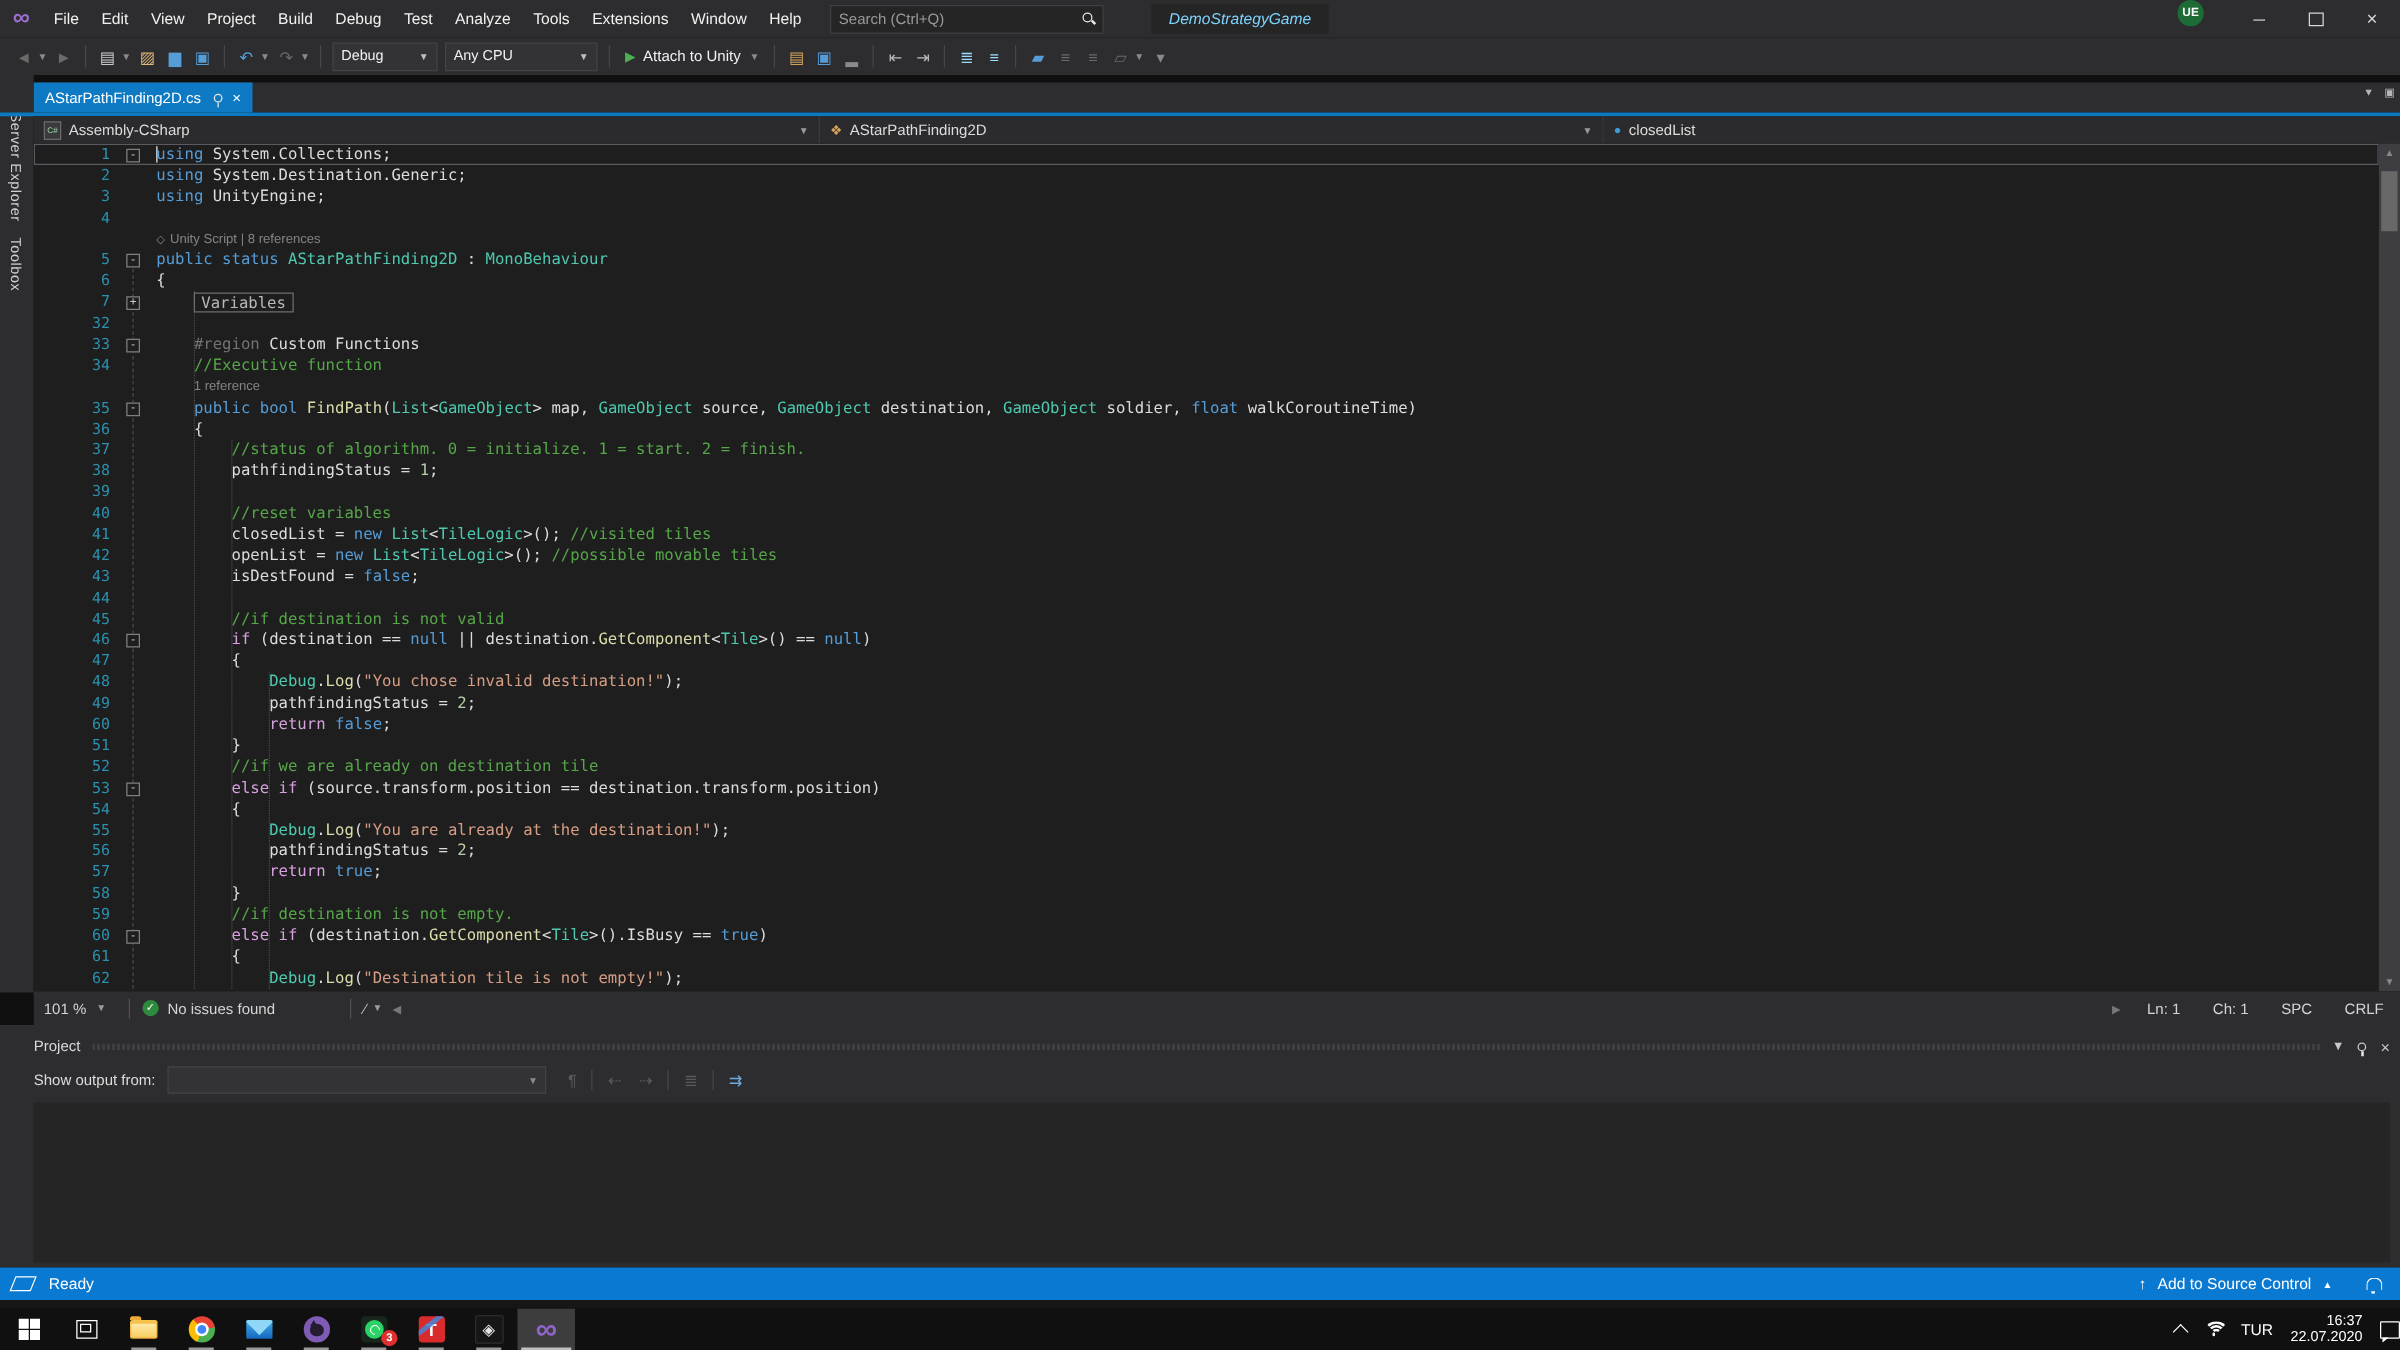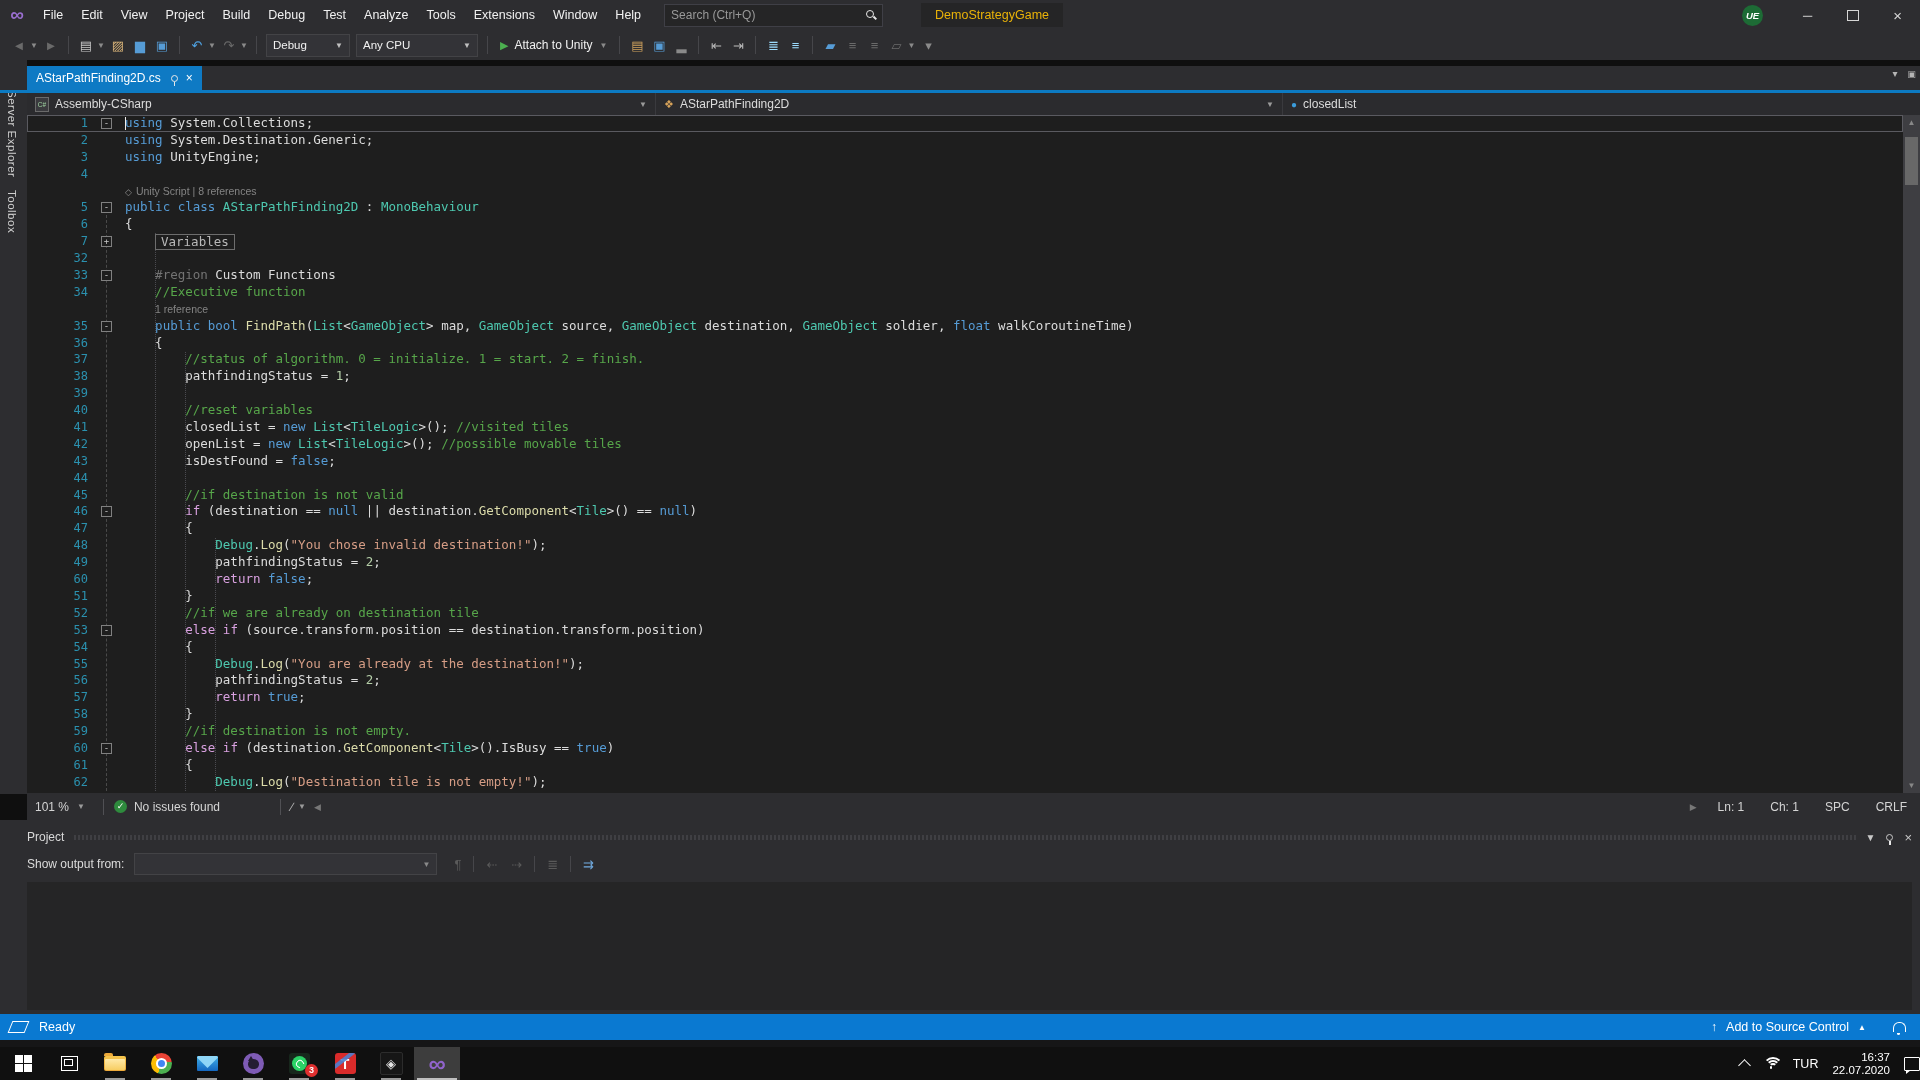--- a/index.html
+++ b/index.html
@@ -6,22 +6,22 @@
   body{width:1920px;height:1080px;overflow:hidden;font-family:"Liberation Sans",sans-serif;-webkit-font-smoothing:antialiased;position:relative;}
   .abs{position:absolute;}
   
   #titlebar{left:0;top:0;width:1920px;height:30px;background:#2d2d30;display:flex;align-items:center;color:#f1f1f1;font-size:12.5px;}
   #vslogo{width:34px;text-align:center;font-size:19px;font-weight:bold;color:#9a6fd0;font-style:italic;}
   .menu-item{padding:0 9px;height:30px;line-height:30px;cursor:default;}
   #searchbox{margin-left:14px;width:205px;height:21px;background:#252526;border:1px solid #3f3f46;display:flex;align-items:center;justify-content:space-between;padding:0 6px;color:#999;font-size:12px;}
   .mag{position:relative;width:10px;height:10px;}
   .mag::before{content:"";position:absolute;left:0;top:0;width:6px;height:6px;border:1.6px solid #e8e8e8;border-radius:50%;}
   .mag::after{content:"";position:absolute;left:7px;top:7px;width:4px;height:1.6px;background:#e8e8e8;transform:rotate(45deg);}
-  #projname{margin-left:38px;background:#252526;height:24px;line-height:24px;padding:0 14px;color:#eab308;}
-  #win-controls{position:absolute;right:0;top:0;height:30px;display:flex;align-items:center;font-style:italic;}
+  #projname{margin-left:38px;background:#252526;height:24px;line-height:24px;padding:0 14px;color:#7dd3fc;font-style:italic;}
+  #win-controls{position:absolute;right:0;top:0;height:30px;display:flex;}
   #ue-badge{width:21px;height:21px;border-radius:50%;background:#1d6b35;color:#fff;font-size:9.5px;font-weight:bold;display:flex;align-items:center;justify-content:center;margin-right:22px;}
   .wbtn{width:45px;height:30px;display:flex;align-items:center;justify-content:center;color:#d6d6d6;font-size:13px;}
   .maxi{width:10px;height:9px;border:1.3px solid #d6d6d6;position:relative;background:#2d2d30;}
   .maxi::before{content:"";position:absolute;left:2px;top:-4px;width:10px;height:9px;border:1.3px solid #d6d6d6;z-index:-1;}
   
   #toolbar{left:0;top:30px;width:1920px;height:30px;background:#2d2d30;display:flex;align-items:center;padding-left:8px;box-sizing:border-box;}
   .tbi{min-width:20px;height:24px;display:flex;align-items:center;justify-content:center;font-size:13px;margin:0 1px;}
   .tbc{width:10px;height:24px;display:flex;align-items:center;font-size:8px;color:#8a8a8a;}
   .tbsep{width:1px;height:18px;background:#46464a;margin:0 6px;}
   .combo{height:21px;background:#333337;border:1px solid #434346;color:#f1f1f1;font-size:11.5px;display:flex;align-items:center;justify-content:space-between;padding:0 6px;margin:0 3px;}
@@ -256,21 +256,21 @@
 <div class="abs" id="editor">
   <div class="guide" style="left:128px;top:118px;height:558px;"></div>
   <div class="guide" style="left:158px;top:237px;height:439px;"></div>
   <div class="guide" style="left:188px;top:423px;height:253px;"></div>
   <div class="guide" style="left:79px;top:100px;height:576px;border-left:1px dashed #4a4a4a;"></div>
 <div class="crow cur"><span class="ln">1</span><span class="foldc"><span class="fbox">-</span></span><span class="code"><span class="k">using</span><span class="pl"> System.Collections;</span></span></div>
     <div class="crow"><span class="ln">2</span><span class="foldc"></span><span class="code"><span class="k">using</span><span class="pl"> System.Destination.Generic;</span></span></div>
     <div class="crow"><span class="ln">3</span><span class="foldc"></span><span class="code"><span class="k">using</span><span class="pl"> UnityEngine;</span></span></div>
     <div class="crow"><span class="ln">4</span><span class="foldc"></span><span class="code"></span></div>
     <div class="lens" style="padding-left: 98px;"><span class="lico">◇</span><span>Unity Script | 8 references</span></div>
-    <div class="crow"><span class="ln">5</span><span class="foldc"><span class="fbox">-</span></span><span class="code"><span class="k">public</span><span class="pl"> </span><span class="k">class</span><span class="pl"> </span><span class="y">AStarPathFinding2D</span><span class="pl"> : </span><span class="y">MonoBehaviour</span></span></div>
+    <div class="crow"><span class="ln">5</span><span class="foldc"><span class="fbox">-</span></span><span class="code"><span class="k">public</span><span class="pl"> </span><span class="k">status</span><span class="pl"> </span><span class="y">AStarPathFinding2D</span><span class="pl"> : </span><span class="y">MonoBehaviour</span></span></div>
     <div class="crow"><span class="ln">6</span><span class="foldc"></span><span class="code"><span class="pl">{</span></span></div>
     <div class="crow"><span class="ln">7</span><span class="foldc"><span class="fbox">+</span></span><span class="code" style="padding-left: 30px;"><span class="colbox">Variables</span></span></div>
     <div class="crow"><span class="ln">32</span><span class="foldc"></span><span class="code"></span></div>
     <div class="crow"><span class="ln">33</span><span class="foldc"><span class="fbox">-</span></span><span class="code"><span class="pp">    #region</span><span class="pl"> Custom Functions</span></span></div>
     <div class="crow"><span class="ln">34</span><span class="foldc"></span><span class="code"><span class="cm">    //Executive function</span></span></div>
     <div class="lens" style="padding-left: 128px;"><span>1 reference</span></div>
     <div class="crow"><span class="ln">35</span><span class="foldc"><span class="fbox">-</span></span><span class="code"><span class="pl">    </span><span class="k">public</span><span class="pl"> </span><span class="k">bool</span><span class="pl"> </span><span class="m">FindPath</span><span class="pl">(</span><span class="y">List</span><span class="pl">&lt;</span><span class="y">GameObject</span><span class="pl">&gt; map, </span><span class="y">GameObject</span><span class="pl"> source, </span><span class="y">GameObject</span><span class="pl"> destination, </span><span class="y">GameObject</span><span class="pl"> soldier, </span><span class="k">float</span><span class="pl"> walkCoroutineTime)</span></span></div>
     <div class="crow"><span class="ln">36</span><span class="foldc"></span><span class="code"><span class="pl">    {</span></span></div>
     <div class="crow"><span class="ln">37</span><span class="foldc"></span><span class="code"><span class="cm">        //status of algorithm. 0 = initialize. 1 = start. 2 = finish.</span></span></div>
     <div class="crow"><span class="ln">38</span><span class="foldc"></span><span class="code"><span class="pl">        pathfindingStatus = </span><span class="nu">1</span><span class="pl">;</span></span></div>

